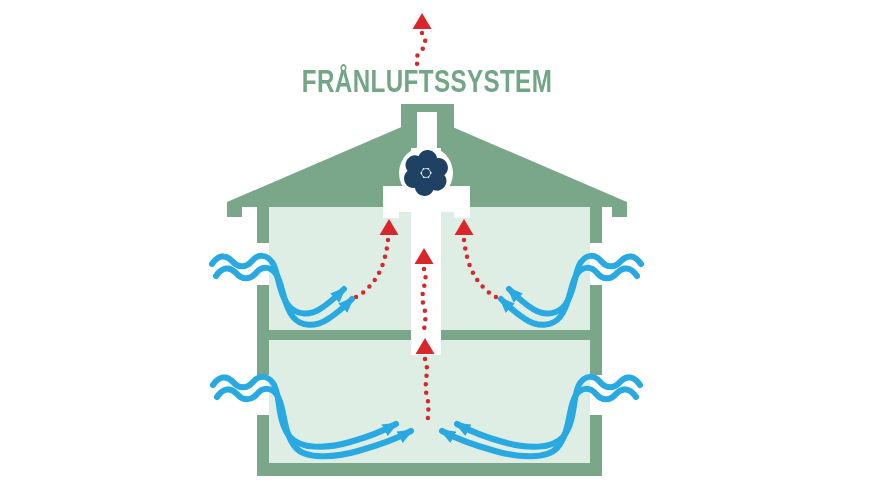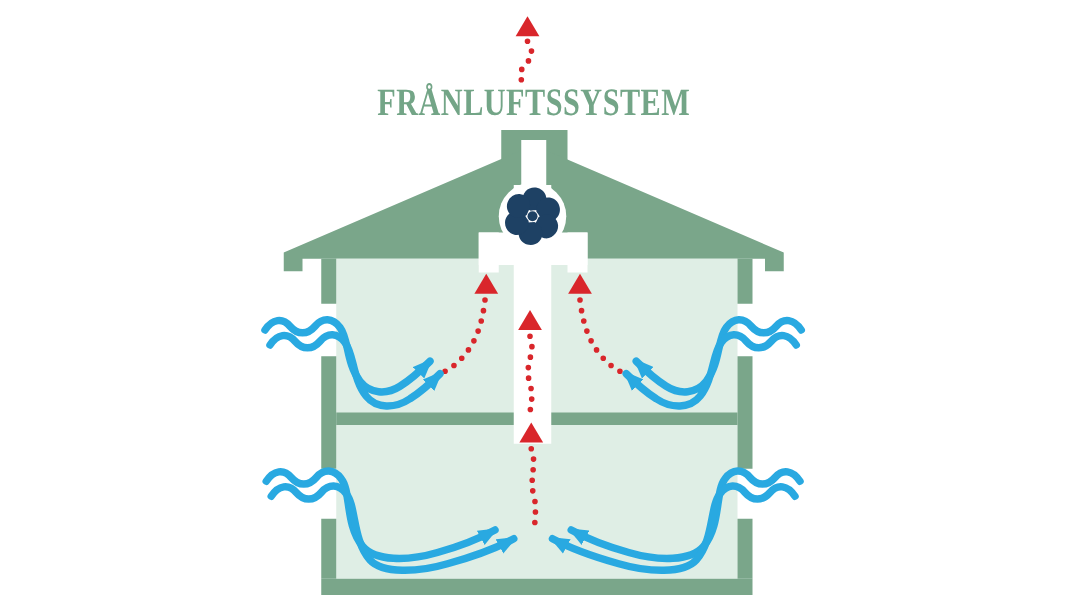--- a/index.html
+++ b/index.html
@@ -2,21 +2,21 @@
 <html style="--background: #FFFFFF; --structure_green: #7AA68A; --interior_green: #DFEEE5; --duct_white: #FFFFFF; --fan_navy: #1E4164; --exhaust_red: #D9262B; --supply_blue: #29A9E1; --title_green: #73A587;"><head>
 <meta charset="utf-8">
 <style>
   html, body { margin: 0; padding: 0; background: #fff; }
   .canvas {
     position: relative;
     width: 782px;
     height: 490px;
     background: var(--background, #ffffff);
     overflow: hidden;
-    font-family: Liberation Serif, serif;
+    font-family: Liberation Sans, sans-serif;
   }
   .title {
     position: absolute;
     top: 64px;
     left: 427px;
     transform: translateX(-50%) scaleX(0.78);
     transform-origin: center;
     font-size: 31px;
     line-height: 36px;
     font-weight: bold;

